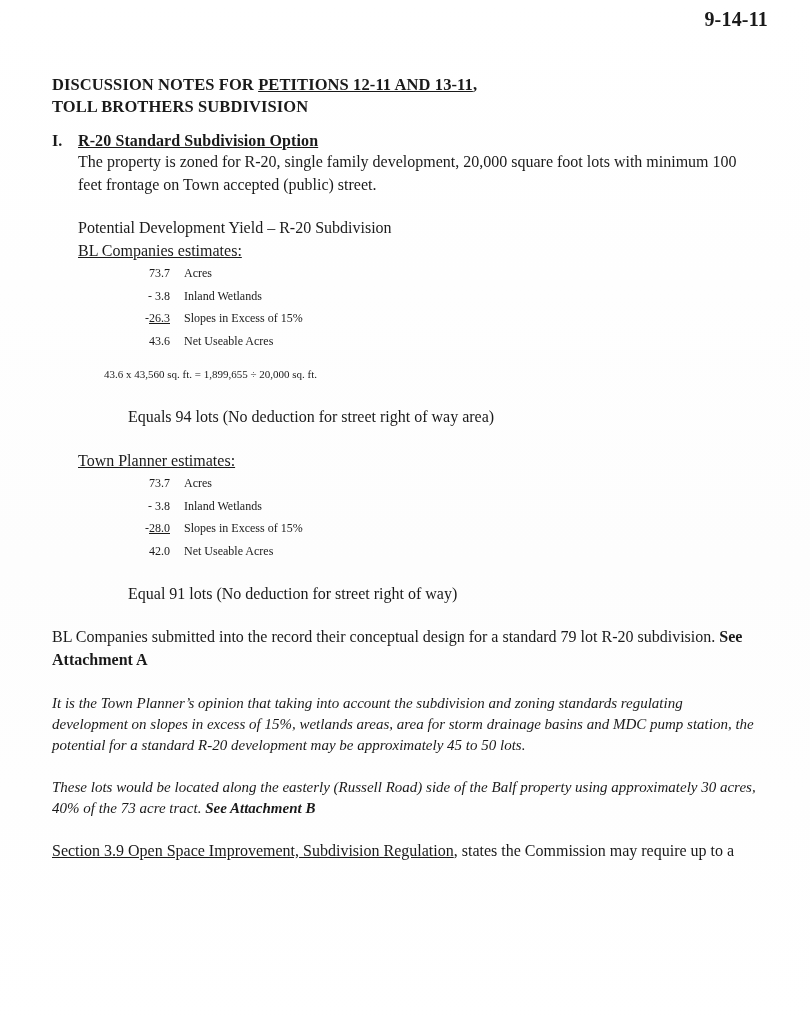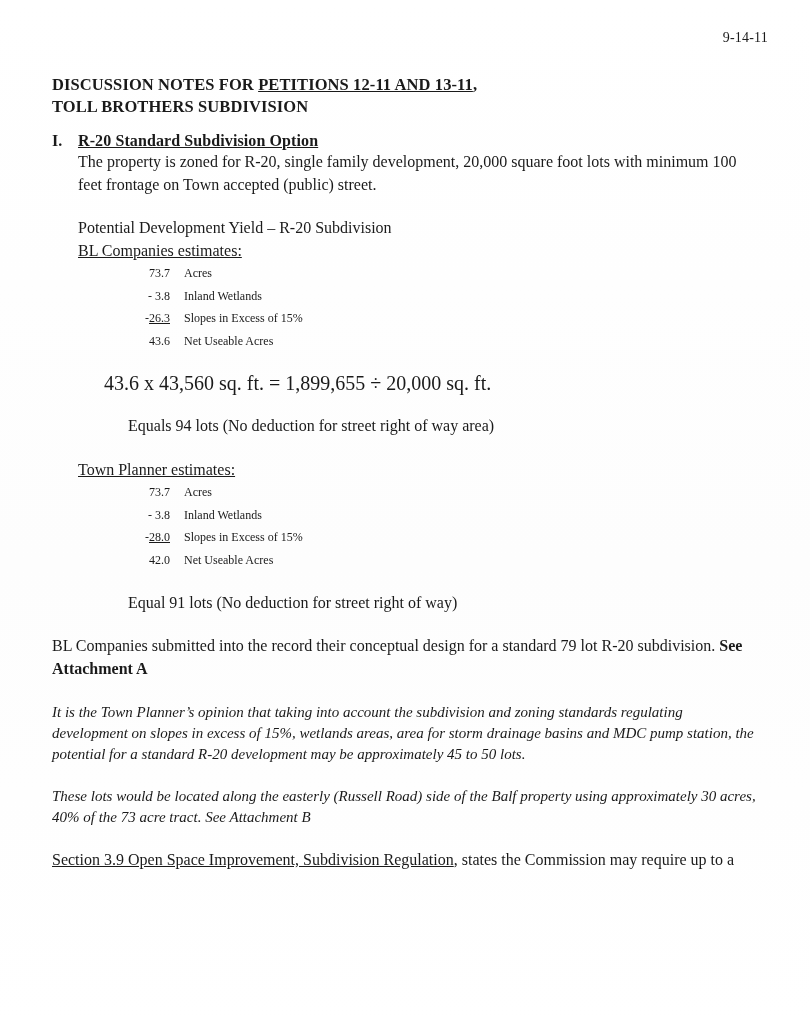--- a/index.html
+++ b/index.html
@@ -24,24 +24,24 @@
   
   .scan-tint {
     position: absolute;
     inset: 0;
     background: linear-gradient(180deg, #ffffff 0%, #fdfdfd 55%, #ffffff 100%);
     pointer-events: none;
   }
 
   .date-line {
     position: absolute;
-    top: 30px;
+    top: 8px;
     right: 42px;
-    font-weight: normal;
-    font-size: 14px;
+    font-weight: bold;
+    font-size: 20px;
     letter-spacing: 0.2px;
   }
 
   .doc-title {
     position: absolute;
     left: 52px;
     top: 74px;
     width: 700px;
     font-weight: bold;
     font-size: 16.5px;
@@ -78,21 +78,21 @@
     line-height: 22.5px;
   }
   .para {
     margin: 0;
     font-size: 16px;
     line-height: 22.6px;
   }
   .para.gap { margin-top: 21px; }
   .u { text-decoration: underline; text-align: center; }
   .b { font-weight: bold; }
-  .bi { font-weight: normal; font-style: italic; }
+  .bi { font-weight: bold; font-style: italic; }
 
   .calc-list {
     margin: 0;
     padding: 0;
     list-style: none;
   }
   .calc-row {
     display: flex;
     font-size: 12px;
     line-height: 22.4px;
@@ -103,21 +103,21 @@
     text-align: right;
     white-space: pre;
   }
   .calc-val .uv { text-decoration: underline; }
   .calc-label {
     padding-left: 14px;
     white-space: nowrap;
   }
   .calc-total {
     margin-left: 26px;
-    font-size: 20px;
+    font-size: 11px;
     line-height: 22.4px;
   }
   .result-line {
     margin-left: 50px;
     font-size: 16px;
     line-height: 22.4px;
   }
   .lower-block {
     margin-left: 26px;
   }

